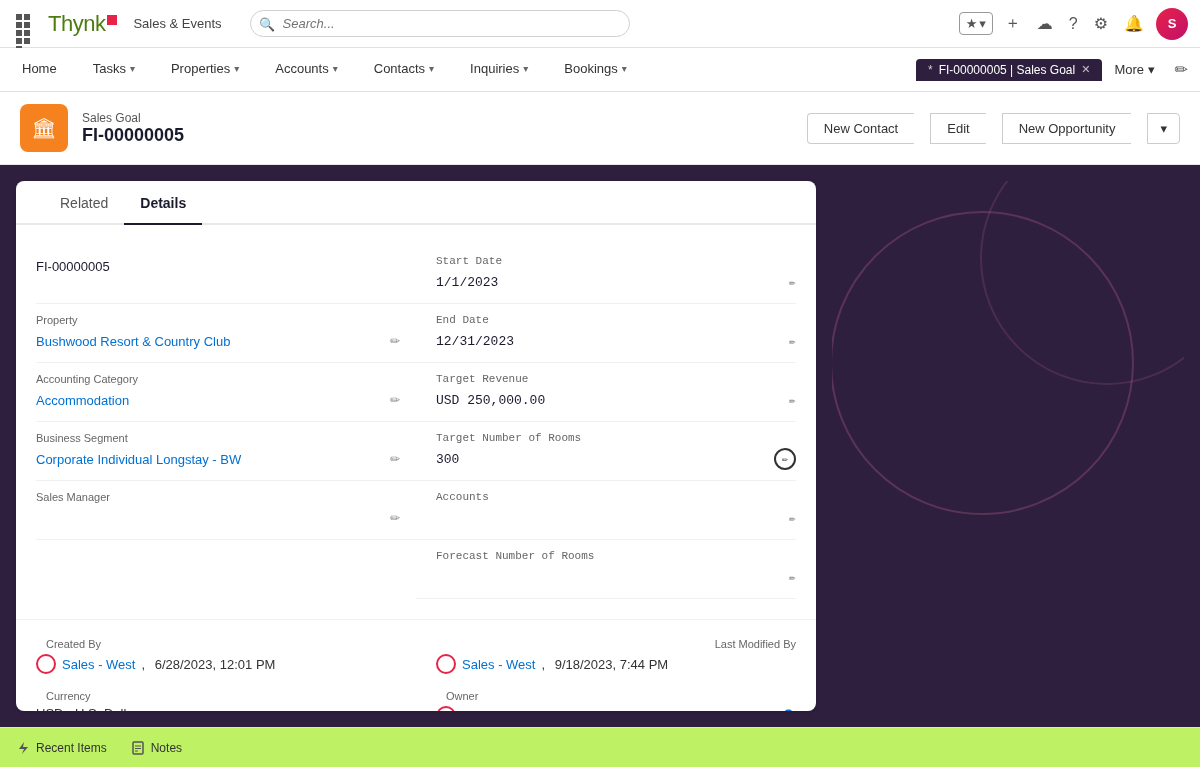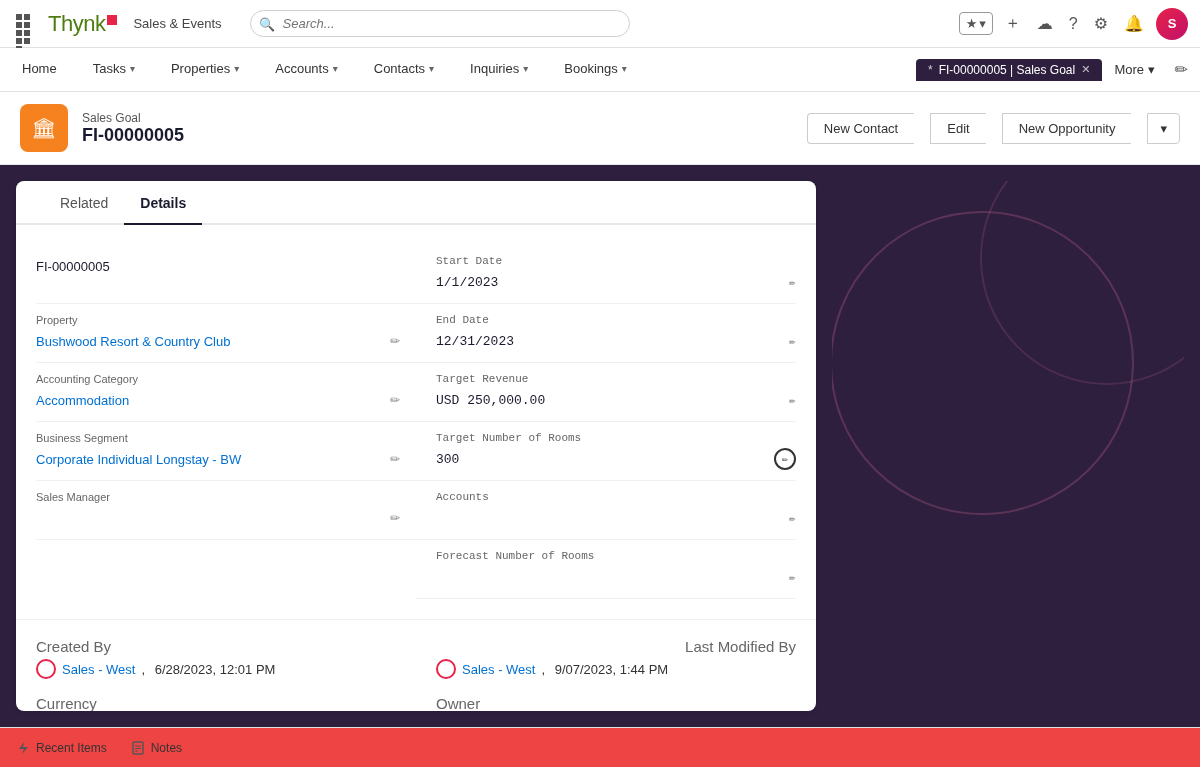--- a/index.html
+++ b/index.html
@@ -342,41 +342,41 @@
     .metadata-section {
       display: grid;
       grid-template-columns: 1fr 1fr;
       gap: 0;
       padding: 10px 20px;
       border-top: 1px solid #f0f0f0;
     }
     .meta-item {
       padding: 8px 0;
     }
-    .meta-label { font-size: 15px; color: #666; margin-bottom: 4px; }
+    .meta-label { font-size: 11px; color: #666; margin-bottom: 4px; margin-left: 10px; }
     .meta-value {
       display: flex;
       align-items: center;
       gap: 6px;
       font-size: 13px;
       color: #333;
     }
     .user-avatar-small {
       width: 20px;
       height: 20px;
       border-radius: 50%;
       border: 2px solid #e8234a;
       background: #fff;
       flex-shrink: 0;
     }
     .user-link { color: #0070d2; cursor: pointer; }
 
     
     .bottom-bar {
-      background: #ef4444;
+      background: #bef264;
       border-top: 1px solid #e0e0e0;
       height: 40px;
       display: flex;
       align-items: center;
       padding: 0 16px;
       gap: 24px;
       flex-shrink: 0;
     }
     .bottom-item {
       display: flex;
@@ -643,21 +643,21 @@
           <span>6/28/2023, 12:01 PM</span>
         </div>
       </div>
 
       <div class="meta-item" style="padding-left:20px;text-align:right;">
         <div class="meta-label">Last Modified By</div>
         <div class="meta-value">
           <div class="user-avatar-small"></div>
           <span class="user-link">Sales - West</span>
           <span>,&nbsp;</span>
-          <span>9/07/2023, 1:44 PM</span>
+          <span>9/18/2023, 7:44 PM</span>
         </div>
       </div>
 
       <div class="meta-item">
         <div class="meta-label">Currency</div>
         <div class="meta-value">
           <span>USD - U.S. Dollar</span>
           <span class="edit-icon">✏</span>
         </div>
       </div>

